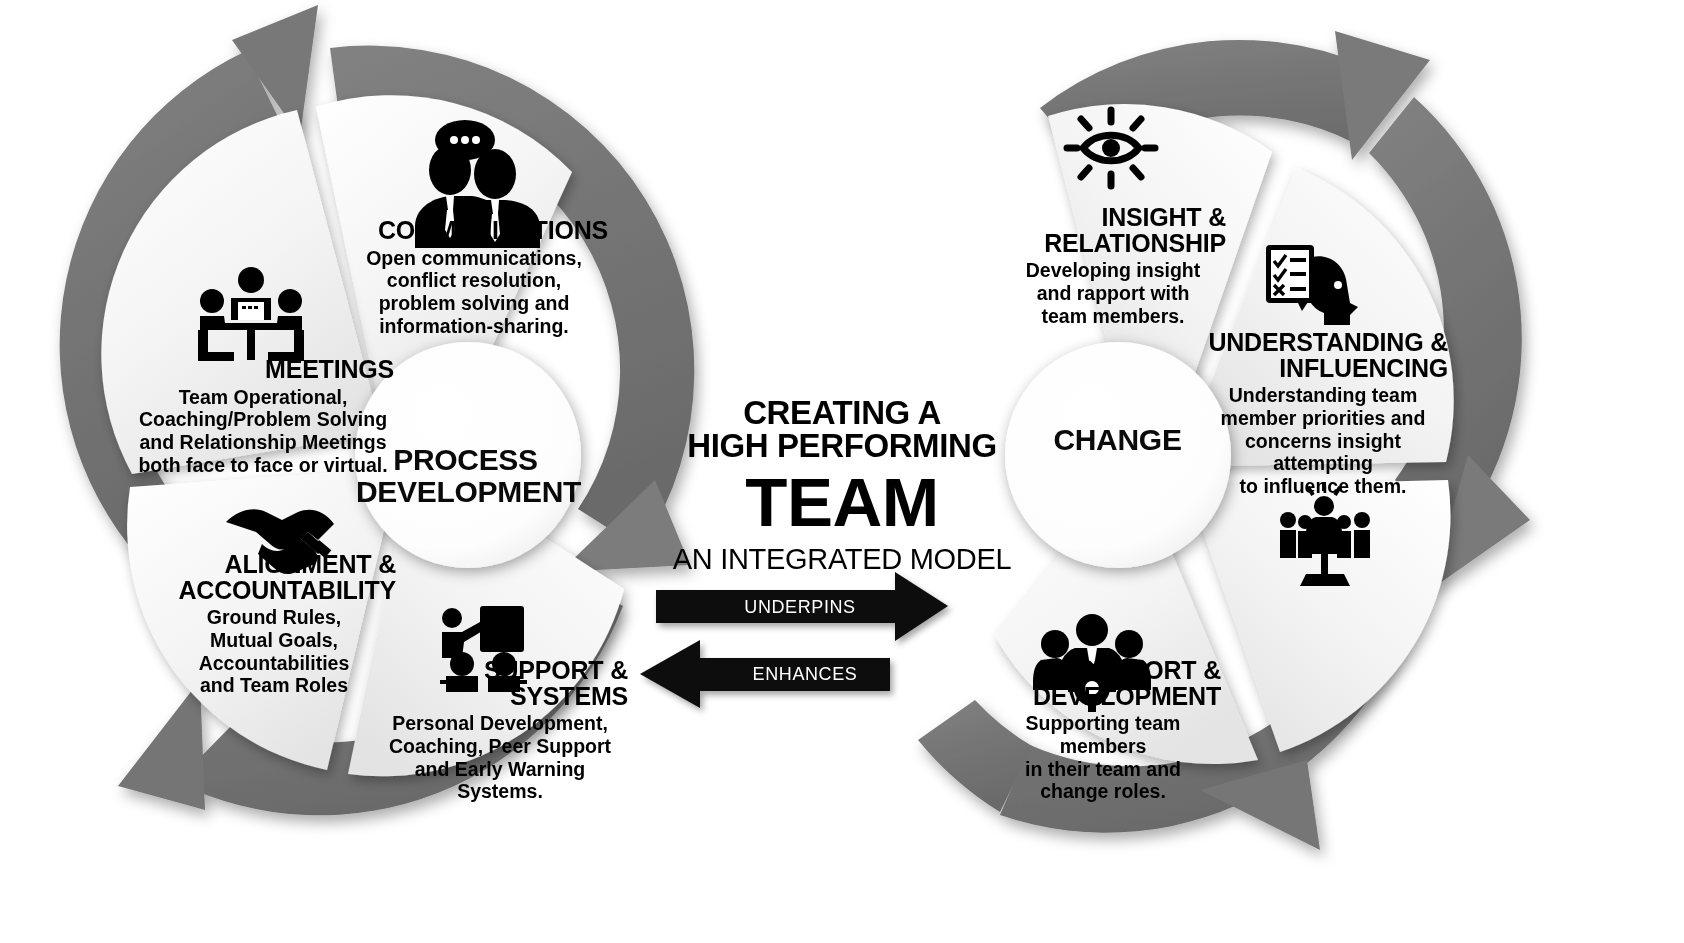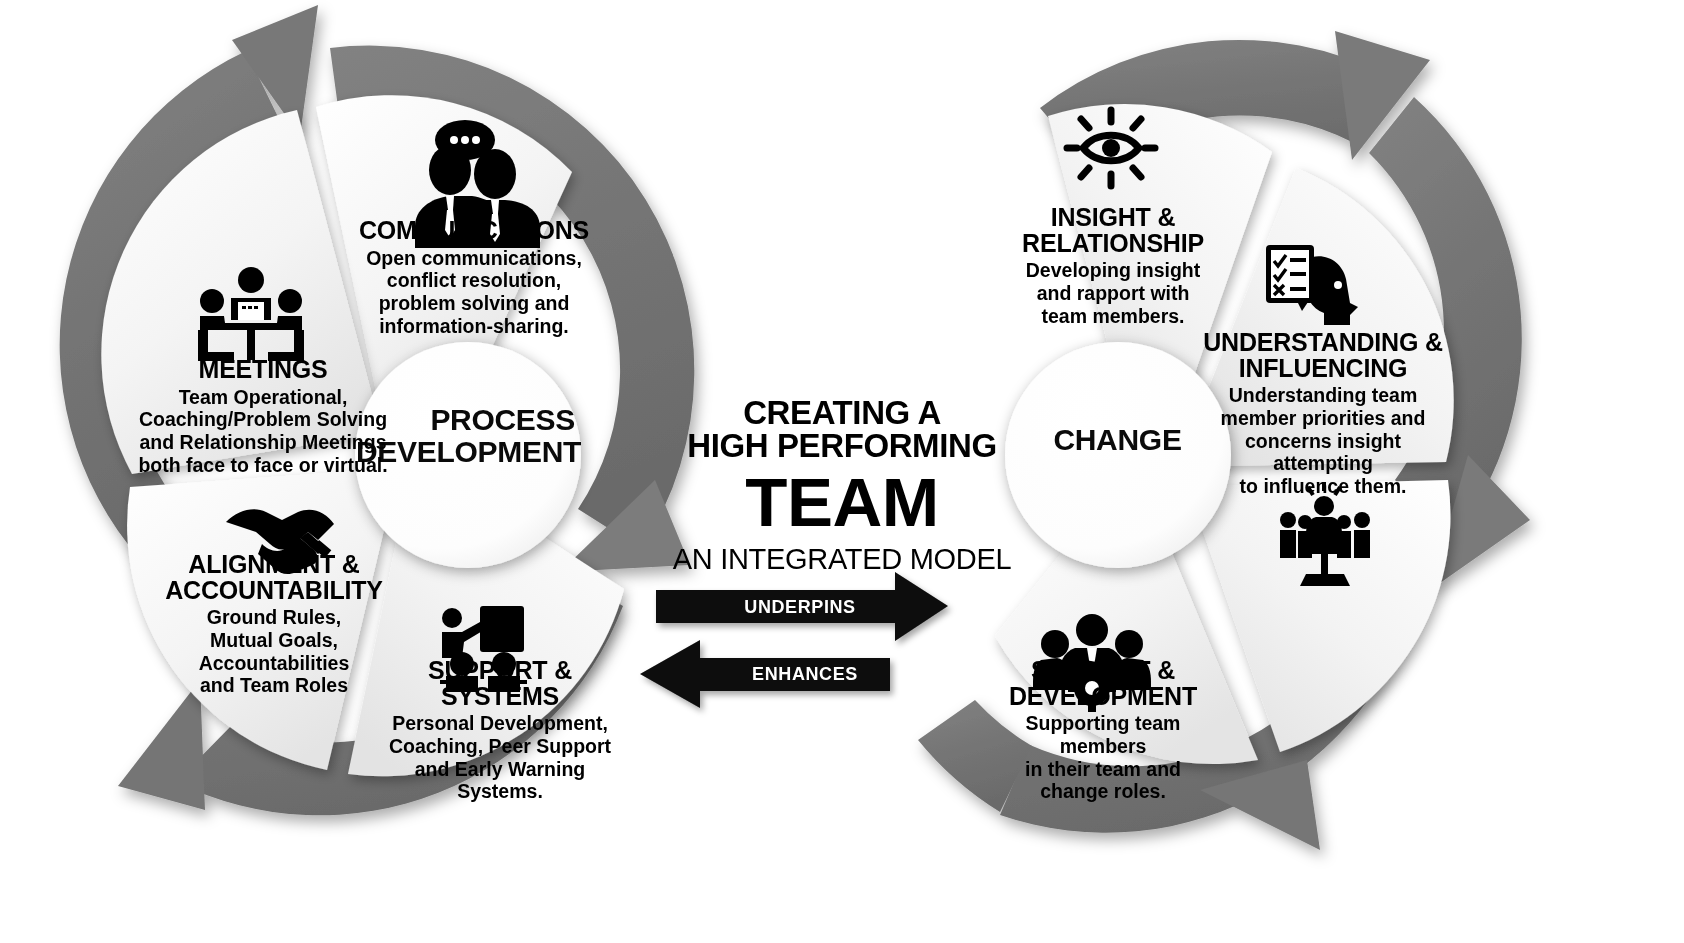--- a/index.html
+++ b/index.html
@@ -36,20 +36,21 @@
     line-height: 1.08;
     pointer-events: none;
   }
   .wedge-title {
     font-weight: 900;
     font-size: 25px;
     letter-spacing: -0.2px;
     text-transform: uppercase;
     margin: 0 0 3px 0;
     line-height: 1.02;
+    text-align: right;
   }
   .wedge-desc {
     font-weight: 700;
     font-size: 19.5px;
     line-height: 1.17;
     margin: 0;
   }
 
   
   .hub-label {
@@ -95,21 +96,21 @@
     font-weight: 400;
     font-size: 29px;
     line-height: 1.05;
     letter-spacing: -0.3px;
     margin-top: 8px;
   }
 
   .arrow-label {
     position: absolute;
     color: #ffffff;
-    font-weight: 700;
+    font-weight: 400;
     font-size: 18px;
     letter-spacing: 0.6px;
     text-align: center;
   }
   .arrow-label.underpins { left: 660px; top: 597px; width: 280px; }
   .arrow-label.enhances  { left: 665px; top: 664px; width: 280px; }
 </style>
 </head>
 <body>
 
@@ -391,21 +392,21 @@
         <circle r="7" fill="#fff"></circle>
         <rect x="-4" y="-24" width="8" height="9"></rect>
         <rect x="-4" y="15" width="8" height="9"></rect>
         <rect x="-24" y="-4" width="9" height="8"></rect>
         <rect x="15" y="-4" width="9" height="8"></rect>
         <rect x="-21" y="-18" width="8" height="9" transform="rotate(45)"></rect>
       </g>
     </g>
   </svg>
 
-  <div class="hub-label" style="left:356px; top:404px; width:219px;text-align:right;">
+  <div class="hub-label" style="left:356px; top:444px; width:219px;">
     <div>PROCESS</div>
     <div>DEVELOPMENT</div>
   </div>
 
   <div class="hub-label" style="left:1005px; top:424px; width:225px;">
     <div>CHANGE</div>
   </div>
 
   <div class="wedge-text" style="left:340px; top:218px; width:268px;">
     <div class="wedge-title">COMMUNICATIONS</div>

